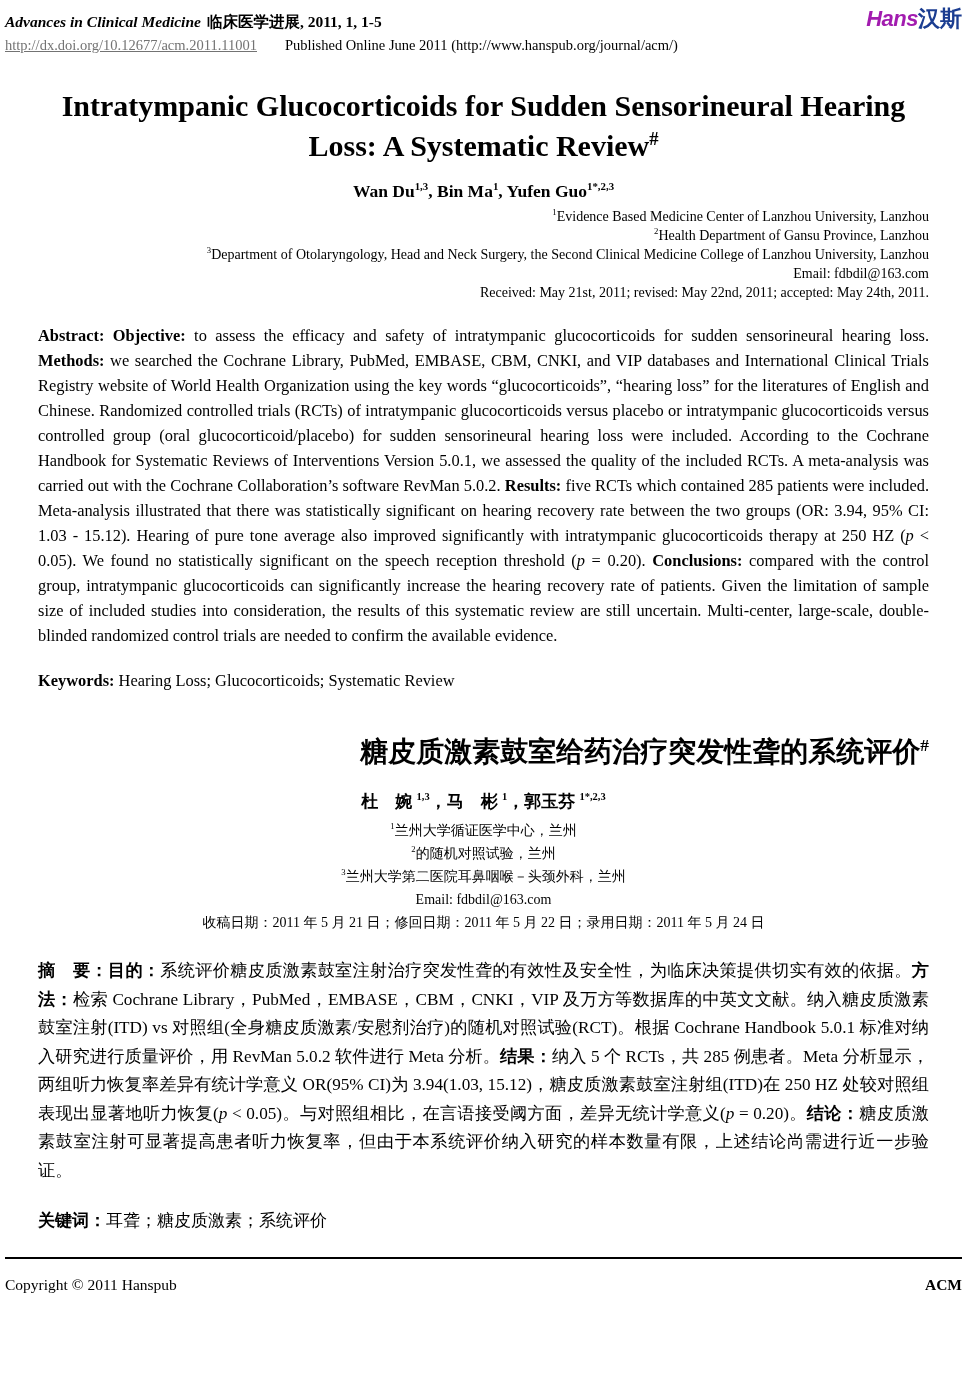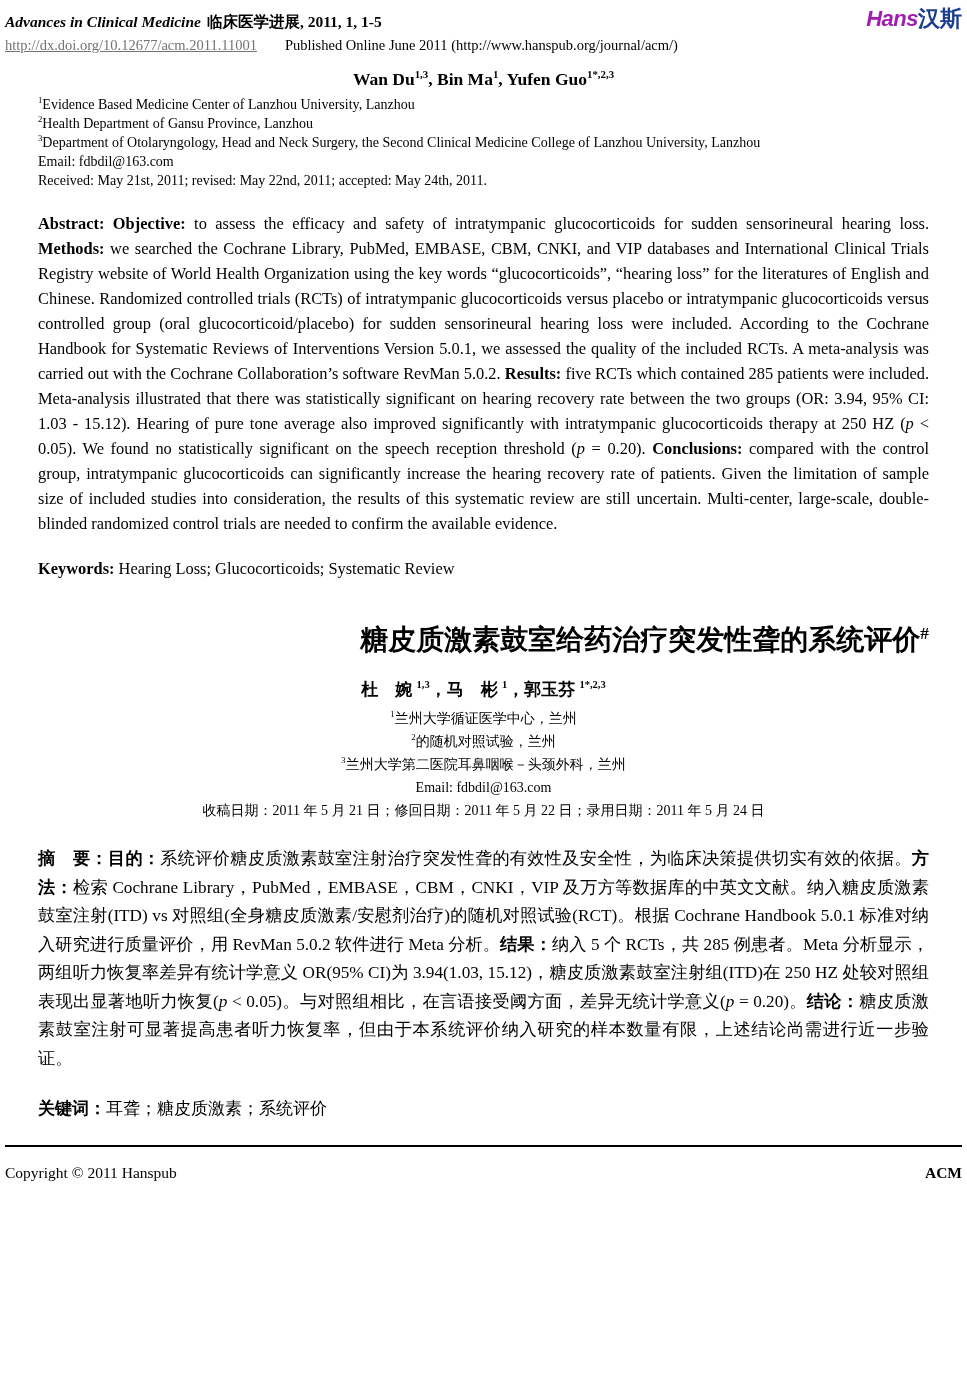--- a/index.html
+++ b/index.html
@@ -21,21 +21,21 @@
   .logo-latin { font-style:italic; letter-spacing:-0.5px; }
   .hdr-row2 { font-size:14.5px; margin-top:4px; }
   .doi { text-decoration:underline; cursor:pointer; }
   .pub { margin-left:28px; }
 
   .main { margin:0 33px; }
 
   
   .title { text-align:center; font-weight:bold; font-size:30px; line-height:40px; margin-top:32px; }
   .authors { text-align:center; font-weight:bold; font-size:17.5px; margin-top:15px; }
-  .affs { text-align:left; font-size:14px; line-height:19px; margin-top:5px; }
+  .affs { text-align:right; font-size:14px; line-height:19px; margin-top:5px; }
 
   
   .abstract { text-align:justify; font-size:16.4px; line-height:25px; margin-top:21px; }
   .keywords { font-size:16.4px; margin-top:23px; }
 
   
   .zh-title { text-align:right; font-weight:bold; font-size:28px; line-height:42px; margin-top:40px;
               font-family:Liberation Serif, serif; }
   .zh-authors { text-align:center; font-weight:bold; font-size:17px; margin-top:17px; }
   .zh-affs { text-align:center; font-size:14px; line-height:23px; margin-top:6px; }
@@ -60,20 +60,21 @@
     <div class="logo">
       <span class="logo-latin" style="color: #a21caf;">Hans</span><span class="logo-cjk" style="color: rgb(27, 61, 145);">汉斯</span>
     </div>
   </div>
   <div class="hdr-row2">
     <span class="doi" style="color: #737373;">http://dx.doi.org/10.12677/acm.2011.11001</span><span class="pub">Published Online June 2011 (http://www.hanspub.org/journal/acm/)</span>
   </div>
 
   <div class="main">
 
+    <div class="title"><span>Intratympanic Glucocorticoids for Sudden Sensorineural Hearing Loss: A Systematic Review</span><sup>#</sup></div>
     <div class="authors"><span>Wan Du</span><sup>1,3</sup><span>, Bin Ma</span><sup>1</sup><span>, Yufen Guo</span><sup>1*,2,3</sup></div>
     <div class="affs">
       <div><sup>1</sup><span>Evidence Based Medicine Center of Lanzhou University, Lanzhou</span></div>
       <div><sup>2</sup><span>Health Department of Gansu Province, Lanzhou</span></div>
       <div><sup>3</sup><span>Department of Otolaryngology, Head and Neck Surgery, the Second Clinical Medicine College of Lanzhou University, Lanzhou</span></div>
       <div>Email: fdbdil@163.com</div>
       <div>Received: May 21st, 2011; revised: May 22nd, 2011; accepted: May 24th, 2011.</div>
     </div>
     <div class="abstract"><b>Abstract: Objective:</b><span> to assess the efficacy and safety of intratympanic glucocorticoids for sudden sensorineural hearing loss. </span><b>Methods:</b><span> we searched the Cochrane Library, PubMed, EMBASE, CBM, CNKI, and VIP databases and International Clinical Trials Registry website of World Health Organization using the key words “glucocorticoids”, “hearing loss” for the literatures of English and Chinese. Randomized controlled trials (RCTs) of intratympanic glucocorticoids versus placebo or intratympanic glucocorticoids versus controlled group (oral glucocorticoid/placebo) for sudden sensorineural hearing loss were included. According to the Cochrane Handbook for Systematic Reviews of Interventions Version 5.0.1, we assessed the quality of the included RCTs. A meta-analysis was carried out with the Cochrane Collaboration’s software RevMan 5.0.2. </span><b>Results:</b><span> five RCTs which contained 285 patients were included. Meta-analysis illustrated that there was statistically significant on hearing recovery rate between the two groups (OR: 3.94, 95% CI: 1.03 - 15.12). Hearing of pure tone average also improved significantly with intratympanic glucocorticoids therapy at 250 HZ (</span><i>p</i><span> &lt; 0.05). We found no statistically significant on the speech reception threshold (</span><i>p</i><span> = 0.20). </span><b>Conclusions:</b><span> compared with the control group, intratympanic glucocorticoids can significantly increase the hearing recovery rate of patients. Given the limitation of sample size of included studies into consideration, the results of this systematic review are still uncertain. Multi-center, large-scale, double-blinded randomized control trials are needed to confirm the available evidence.</span></div>
     <div class="keywords"><b>Keywords:</b><span> Hearing Loss; Glucocorticoids; Systematic Review</span></div>

